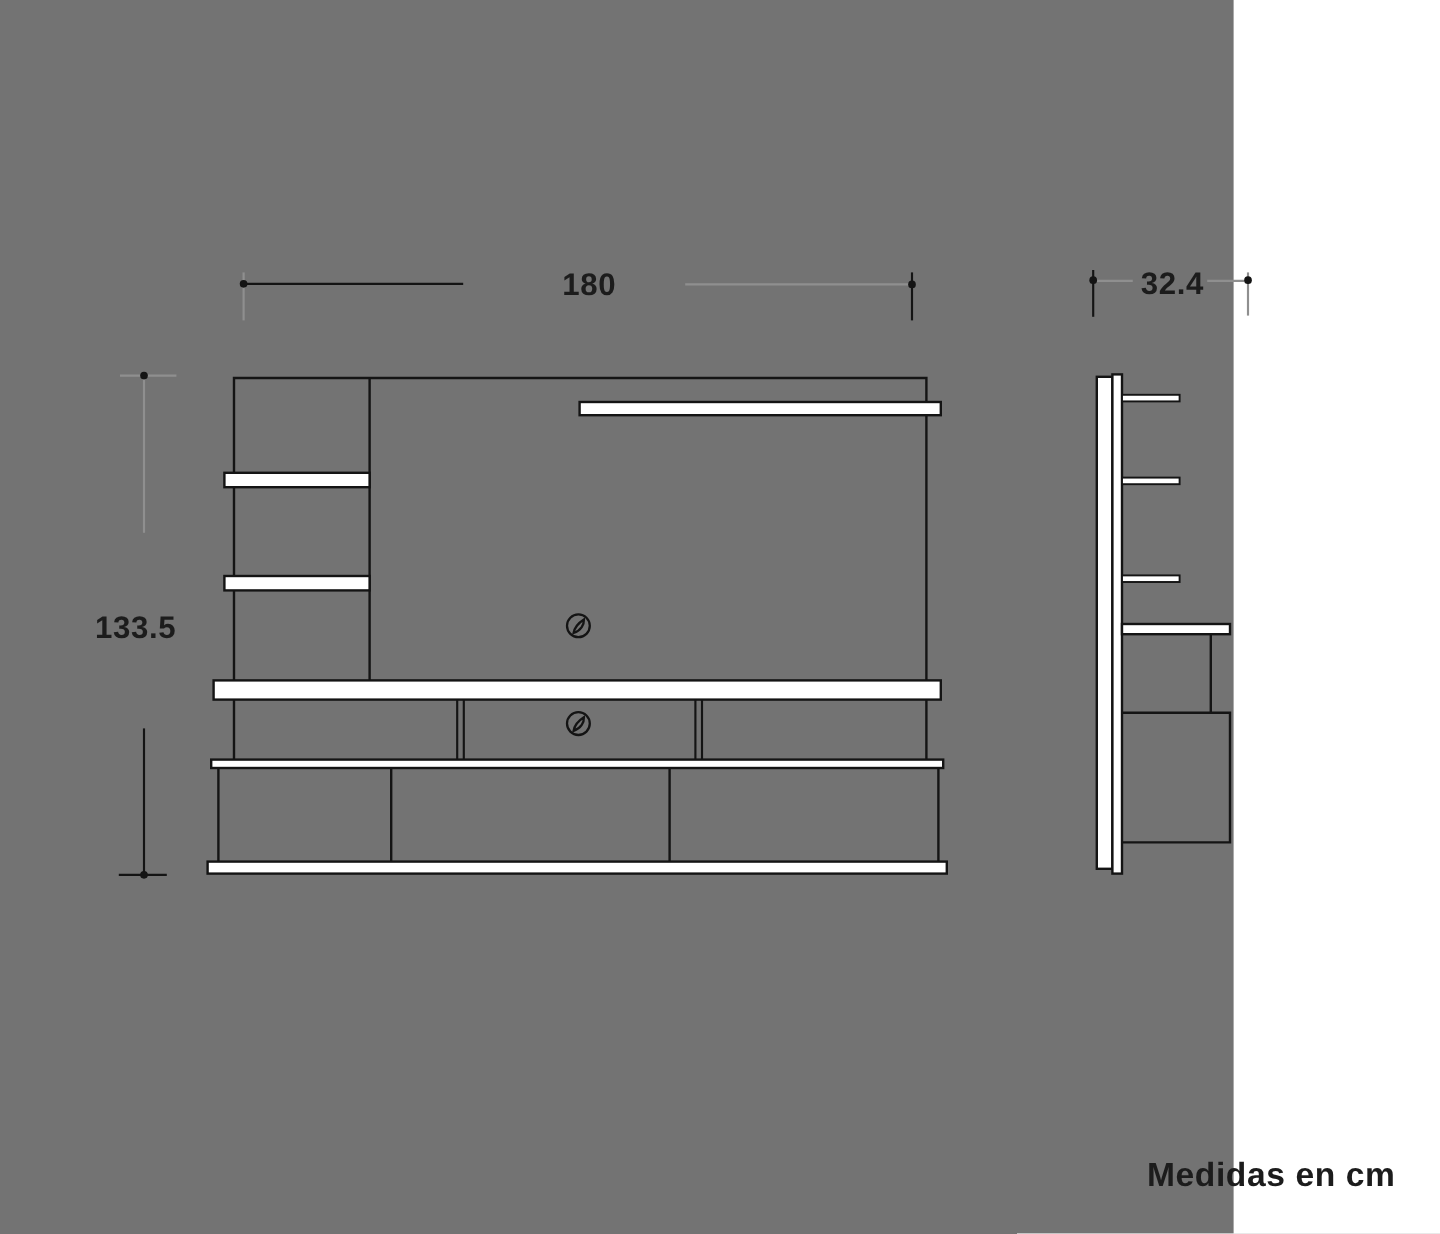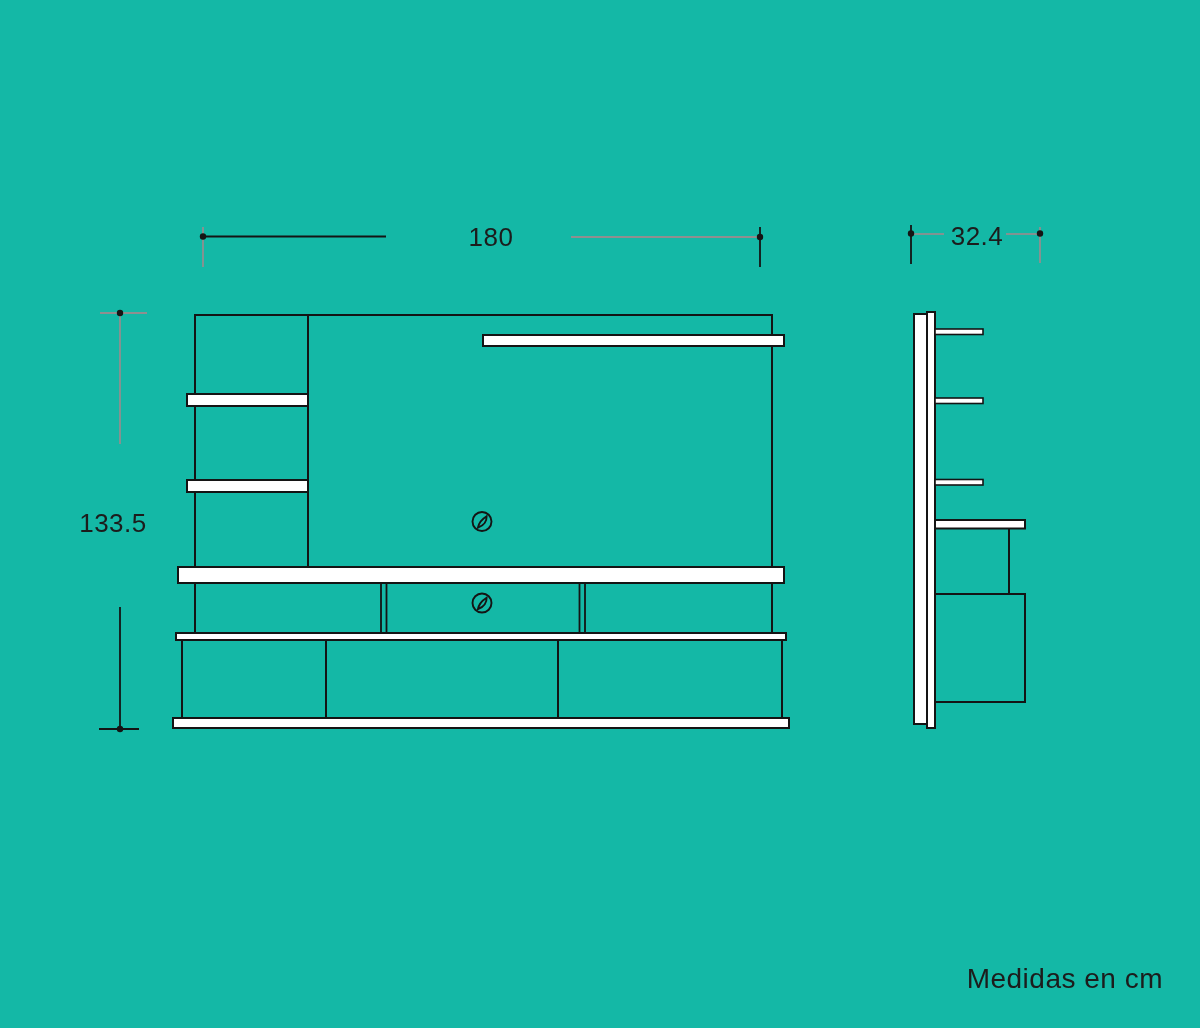--- a/index.html
+++ b/index.html
@@ -6,23 +6,24 @@
     margin: 0;
     padding: 0;
     background: #ffffff;
     width: 1200px;
     height: 1028px;
     overflow: hidden;
     font-family: "Liberation Sans", sans-serif;
   }
   .stage {
     position: relative;
-    width: 1200px;
+    width: 1028px;
     height: 1028px;
-    background: #14b8a6;
+    background: #737373;
+    font-weight: bold;
   }
   svg { display: block; }
   .ink   { stroke: #141414; fill: none; }
   .grey  { stroke: #8f8f8f; fill: none; }
   .wh    { fill: #ffffff; }
   .dot   { fill: #141414; stroke: none; }
   text {
     fill: #1c1c1c;
     stroke: none;
     font-family: "Liberation Sans", sans-serif;

